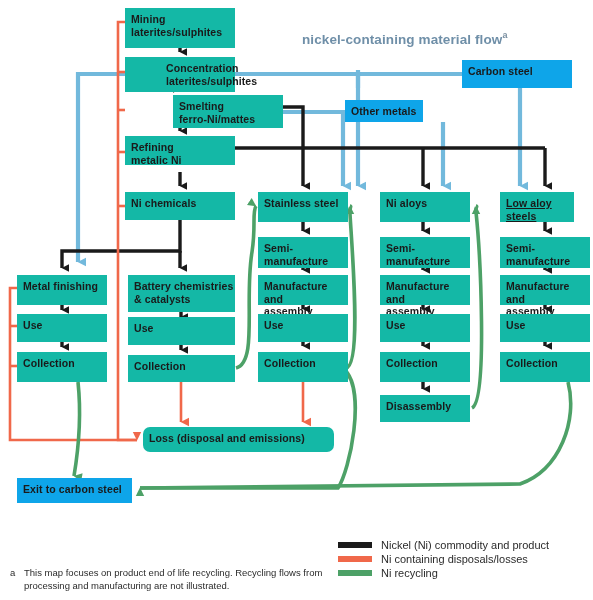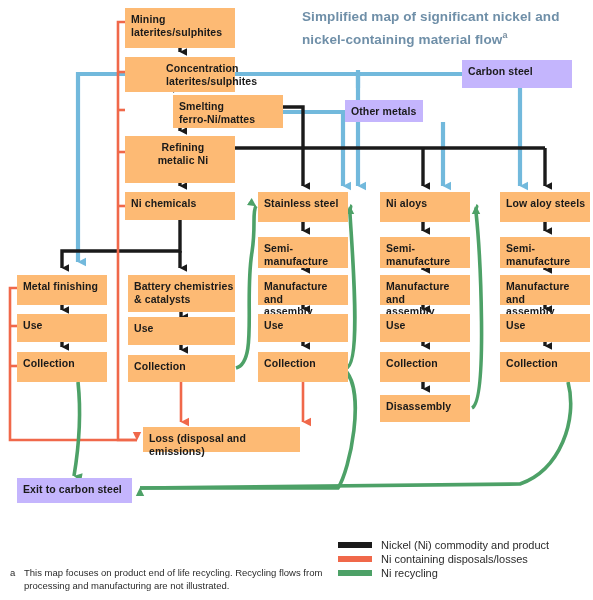--- a/index.html
+++ b/index.html
@@ -1,23 +1,23 @@
 <!DOCTYPE html>
 <html><head>
 <meta charset="utf-8">
 <style>
   html,body{margin:0;padding:0;background:#ffffff;}
   body{width:593px;height:600px;position:relative;overflow:hidden;
        font-family:"Liberation Sans","DejaVu Sans",sans-serif;}
   #stage{position:absolute;left:0;top:0;width:593px;height:600px;}
   svg.wires{position:absolute;left:0;top:0;width:593px;height:600px;pointer-events:none;}
-  .box{position:absolute;background:#fdba74;color:#1a1a1a;
+  .box{position:absolute;background:#14b8a6;color:#1a1a1a;
        font-size:10.5px;font-weight:bold;line-height:12.5px;
        padding:5px 0 0 6px;box-sizing:border-box;letter-spacing:.1px;}
-  .box.blue{background:#c4b5fd;}
+  .box.blue{background:#0ea5e9;}
   .title{position:absolute;left:302px;top:8px;width:286px;
          color:#6f8fa8;font-size:13.5px;font-weight:bold;line-height:18px;
          letter-spacing:.1px;}
   .title sup{font-size:9px;color:#7a8fa0;}
   .legend{position:absolute;left:338px;top:538px;width:250px;}
   .legend-row{display:flex;align-items:center;height:13px;margin-bottom:1px;}
   .swatch{width:34px;height:6px;margin-right:9px;flex:0 0 auto;}
   .legend-label{font-size:11px;color:#2b2b2b;line-height:12px;}
   .footnote{position:absolute;left:10px;top:566px;width:320px;
             font-size:9.5px;color:#2b2b2b;line-height:13px;}
@@ -127,40 +127,40 @@
 
       <path d="M345,370 C366,392 350,470 338,488 L140,488" marker-end="url(#agr)"></path>
 
       <path d="M472,408 C488,400 480,250 476,212 C475,208 478,206 476,206" marker-end="url(#agr)"></path>
 
       <path d="M568,382 C578,420 560,470 520,484 L140,488"></path>
     </g>
   </svg>
 
   <div class="title">
-    <span>Simplified map of significant nickel and</span><br>
+    <br>
     <span>nickel-containing material flow</span><sup>a</sup>
   </div>
 
   <div class="box" style="left:125px;top:8px;width:110px;height:40px;">
     <span>Mining</span><br>
     <span>laterites/sulphites</span>
   </div>
 
   <div class="box" style="left:125px;top:57px;width:110px;height:35px;padding-left:41px;">
     <span>Concentration</span><br>
     <span>laterites/sulphites</span>
   </div>
 
   <div class="box" style="left:125px;top:95px;width:110px;height:33px;margin-left:48px;">
     <span>Smelting</span><br>
     <span>ferro-Ni/mattes</span>
   </div>
 
-  <div class="box" style="left:125px;top:136px;width:110px;height:47px;text-align:center;">
+  <div class="box" style="left:125px;top:136px;width:110px;height:29px;">
     <span>Refining</span><br>
     <span>metalic Ni</span>
   </div>
 
   <div class="box blue" style="left:462px;top:60px;width:110px;height:28px;">
     <span>Carbon steel</span>
   </div>
 
   <div class="box blue" style="left:345px;top:100px;width:78px;height:22px;">
     <span>Other metals</span>
@@ -223,39 +223,39 @@
   <div class="box" style="left:380px;top:314px;width:90px;height:28px;">
     <span>Use</span>
   </div>
   <div class="box" style="left:380px;top:352px;width:90px;height:30px;">
     <span>Collection</span>
   </div>
   <div class="box" style="left:380px;top:395px;width:90px;height:27px;">
     <span>Disassembly</span>
   </div>
 
-  <div class="box" style="left:500px;top:192px;width:90px;height:30px;">
+  <div class="box" style="left:500px;top:192px;width:74px;height:30px;text-decoration:underline;">
     <span>Low aloy steels</span>
   </div>
   <div class="box" style="left:500px;top:237px;width:90px;height:31px;">
     <span>Semi-</span><br>
     <span>manufacture</span>
   </div>
   <div class="box" style="left:500px;top:275px;width:90px;height:30px;">
     <span>Manufacture and</span><br>
     <span>assembly</span>
   </div>
   <div class="box" style="left:500px;top:314px;width:90px;height:28px;">
     <span>Use</span>
   </div>
   <div class="box" style="left:500px;top:352px;width:90px;height:30px;">
     <span>Collection</span>
   </div>
 
-  <div class="box" style="left:143px;top:427px;width:157px;height:25px;">
+  <div class="box" style="left:143px;top:427px;width:191px;height:25px;border-radius:7px;">
     <span>Loss (disposal and emissions)</span>
   </div>
 
   <div class="box blue" style="left:17px;top:478px;width:115px;height:25px;">
     <span>Exit to carbon steel</span>
   </div>
 
   <div class="legend">
     <div class="legend-row">
       <span class="swatch" style="background:#1a1a1a;"></span>

